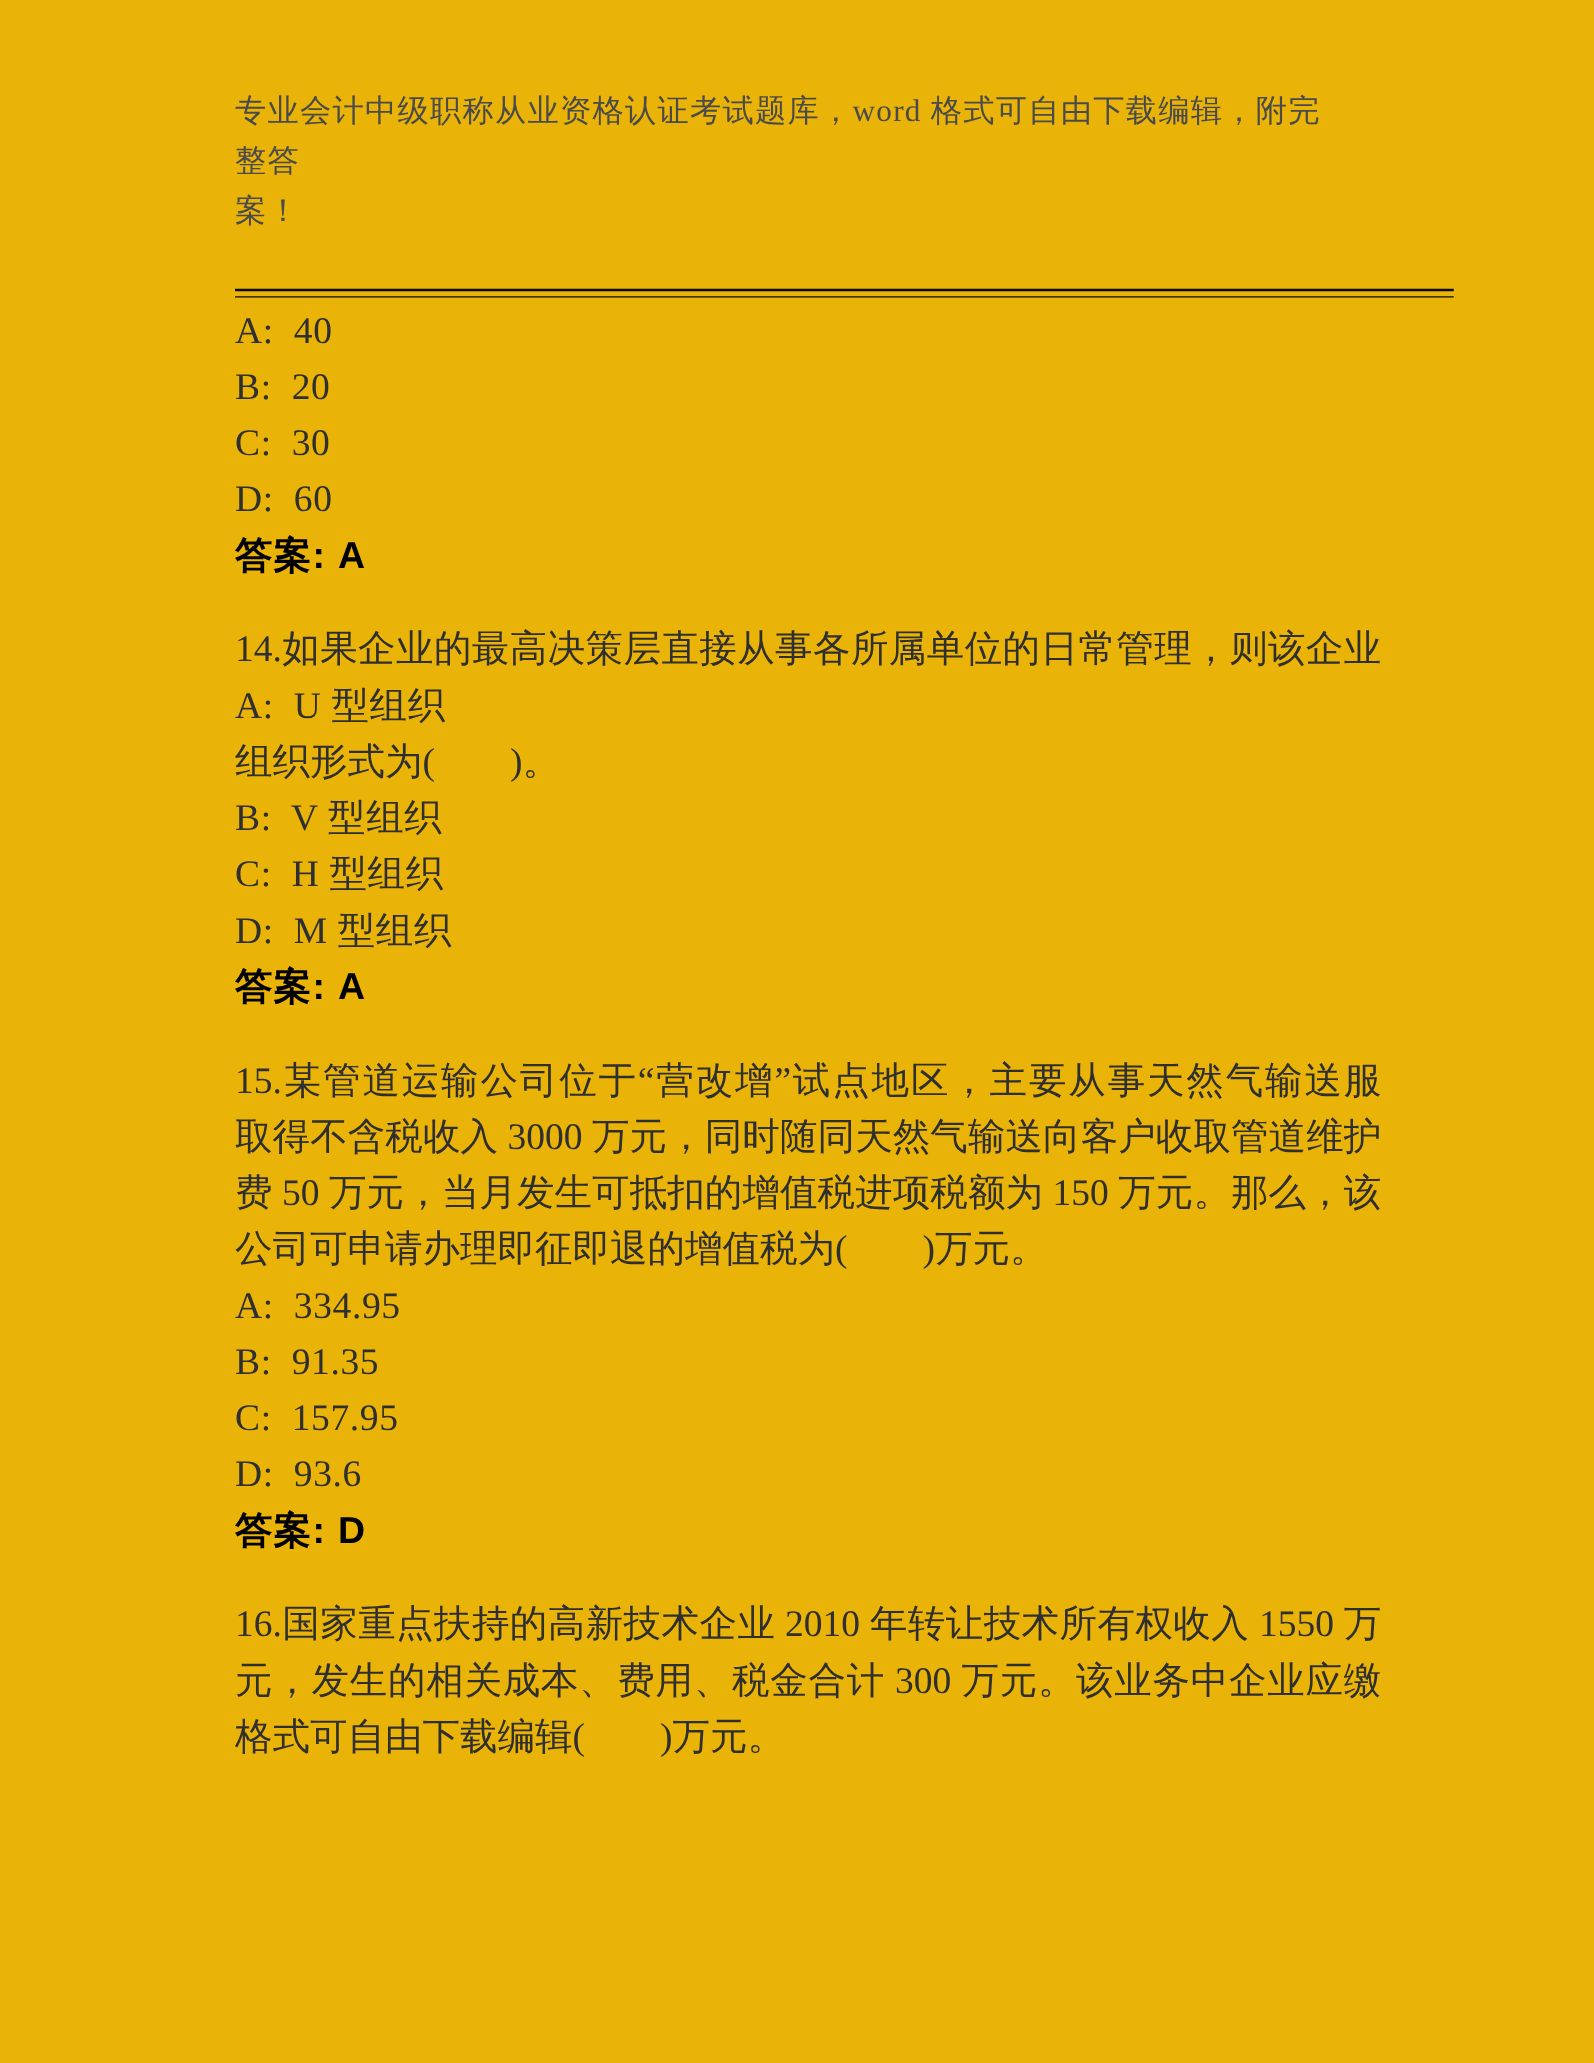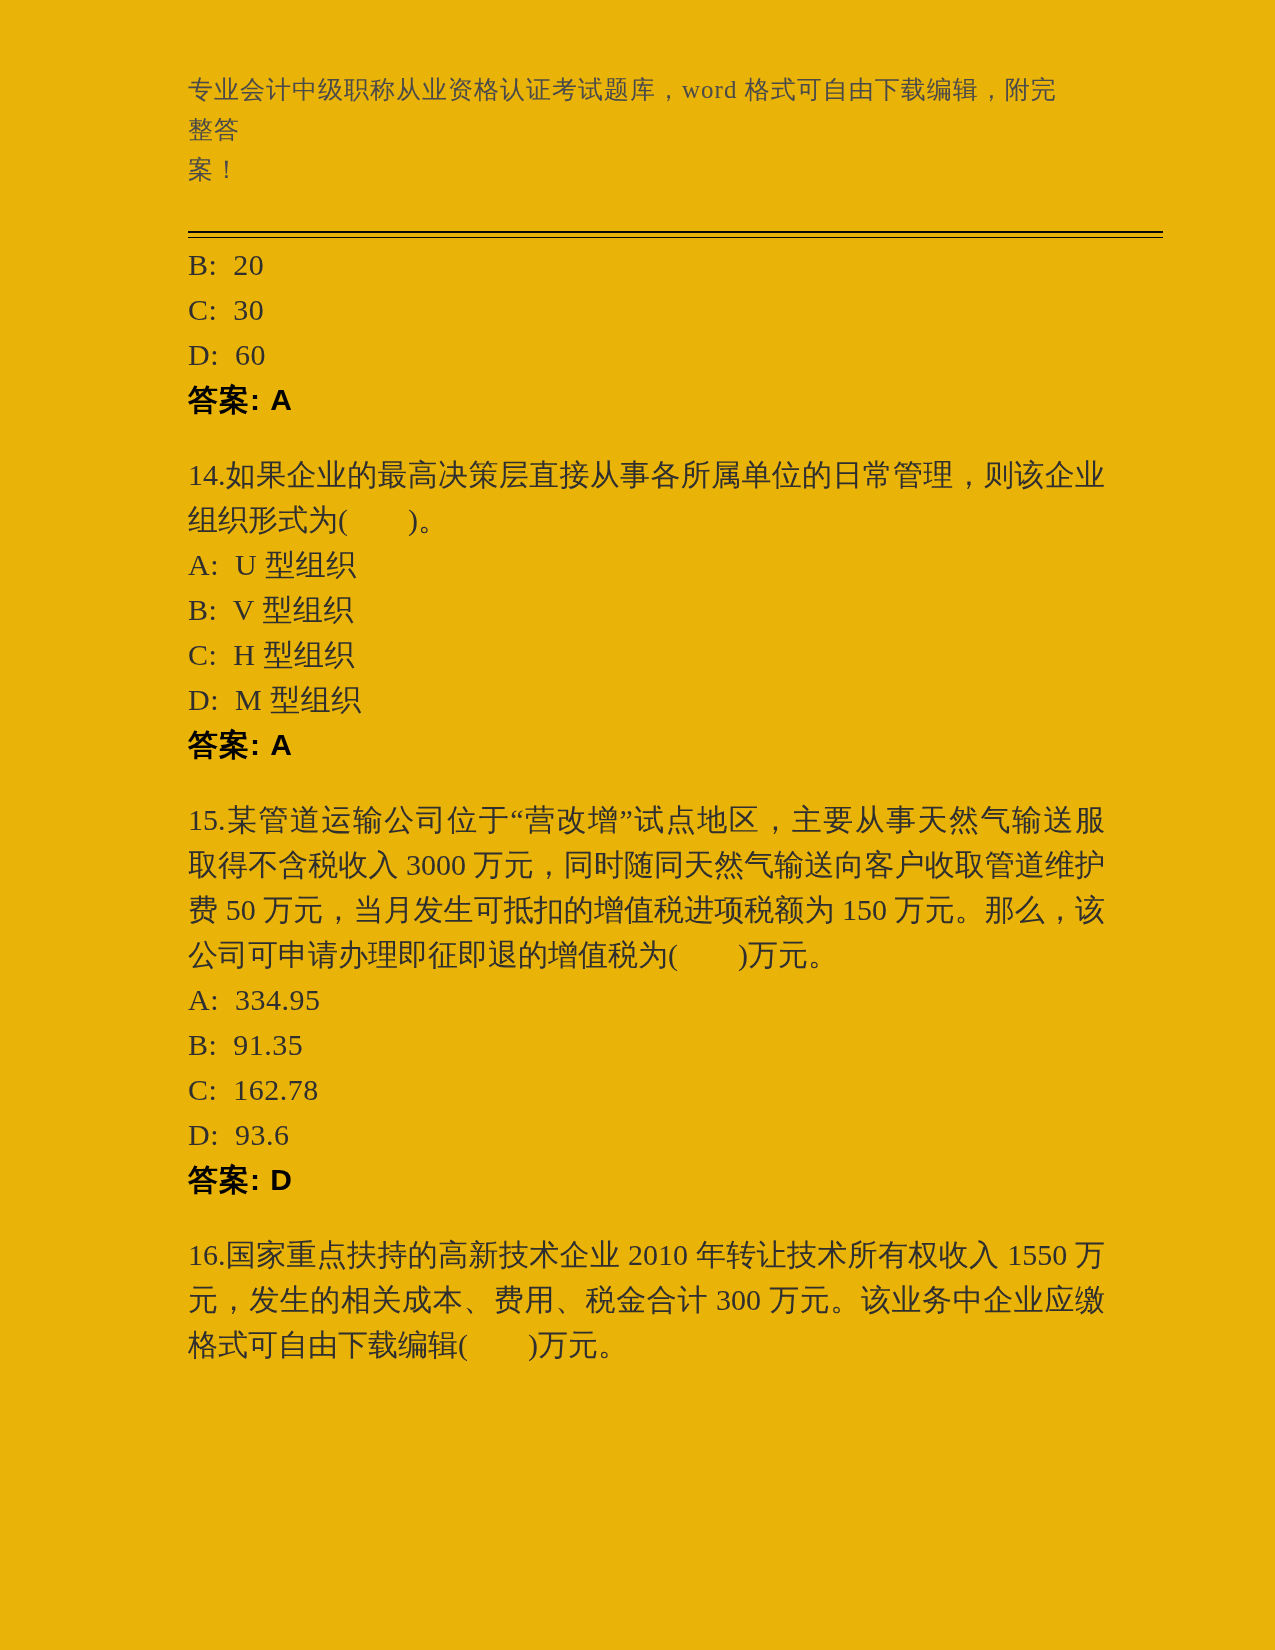--- a/index.html
+++ b/index.html
@@ -50,42 +50,43 @@
 
 <div class="page">
   <div class="content">
     <div class="doc-header">
         <div class="line header-line">专业会计中级职称从业资格认证考试题库，word 格式可自由下载编辑，附完整答</div>
         <div class="line header-line">案！</div>
       </div>
     <div class="header-rule"></div>
     <div class="questions">
         <div class="question first">
+          <div class="line option-line">A:  40</div>
           <div class="line option-line">B:  20</div>
           <div class="line option-line">C:  30</div>
           <div class="line option-line">D:  60</div>
           <div class="line answer-line">答案: A</div>
         </div>
         <div class="question">
           <div class="line stem-line justify">14.如果企业的最高决策层直接从事各所属单位的日常管理，则该企业</div>
+          <div class="line option-line">A:  U 型组织</div>
           <div class="line stem-line ">组织形式为(　　)。</div>
-          <div class="line option-line">A:  U 型组织</div>
           <div class="line option-line">B:  V 型组织</div>
           <div class="line option-line">C:  H 型组织</div>
           <div class="line option-line">D:  M 型组织</div>
           <div class="line answer-line">答案: A</div>
         </div>
         <div class="question">
           <div class="line stem-line justify">15.某管道运输公司位于“营改增”试点地区，主要从事天然气输送服</div>
           <div class="line stem-line justify">取得不含税收入 3000 万元，同时随同天然气输送向客户收取管道维护</div>
           <div class="line stem-line justify">费 50 万元，当月发生可抵扣的增值税进项税额为 150 万元。那么，该</div>
           <div class="line stem-line ">公司可申请办理即征即退的增值税为(　　)万元。</div>
           <div class="line option-line">A:  334.95</div>
           <div class="line option-line">B:  91.35</div>
-          <div class="line option-line">C:  162.78</div>
+          <div class="line option-line">C:  157.95</div>
           <div class="line option-line">D:  93.6</div>
           <div class="line answer-line">答案: D</div>
         </div>
         <div class="question">
           <div class="line stem-line justify">16.国家重点扶持的高新技术企业 2010 年转让技术所有权收入 1550 万</div>
           <div class="line stem-line justify">元，发生的相关成本、费用、税金合计 300 万元。该业务中企业应缴</div>
           <div class="line stem-line ">格式可自由下载编辑(　　)万元。</div>
         </div>
       </div>
   </div>

